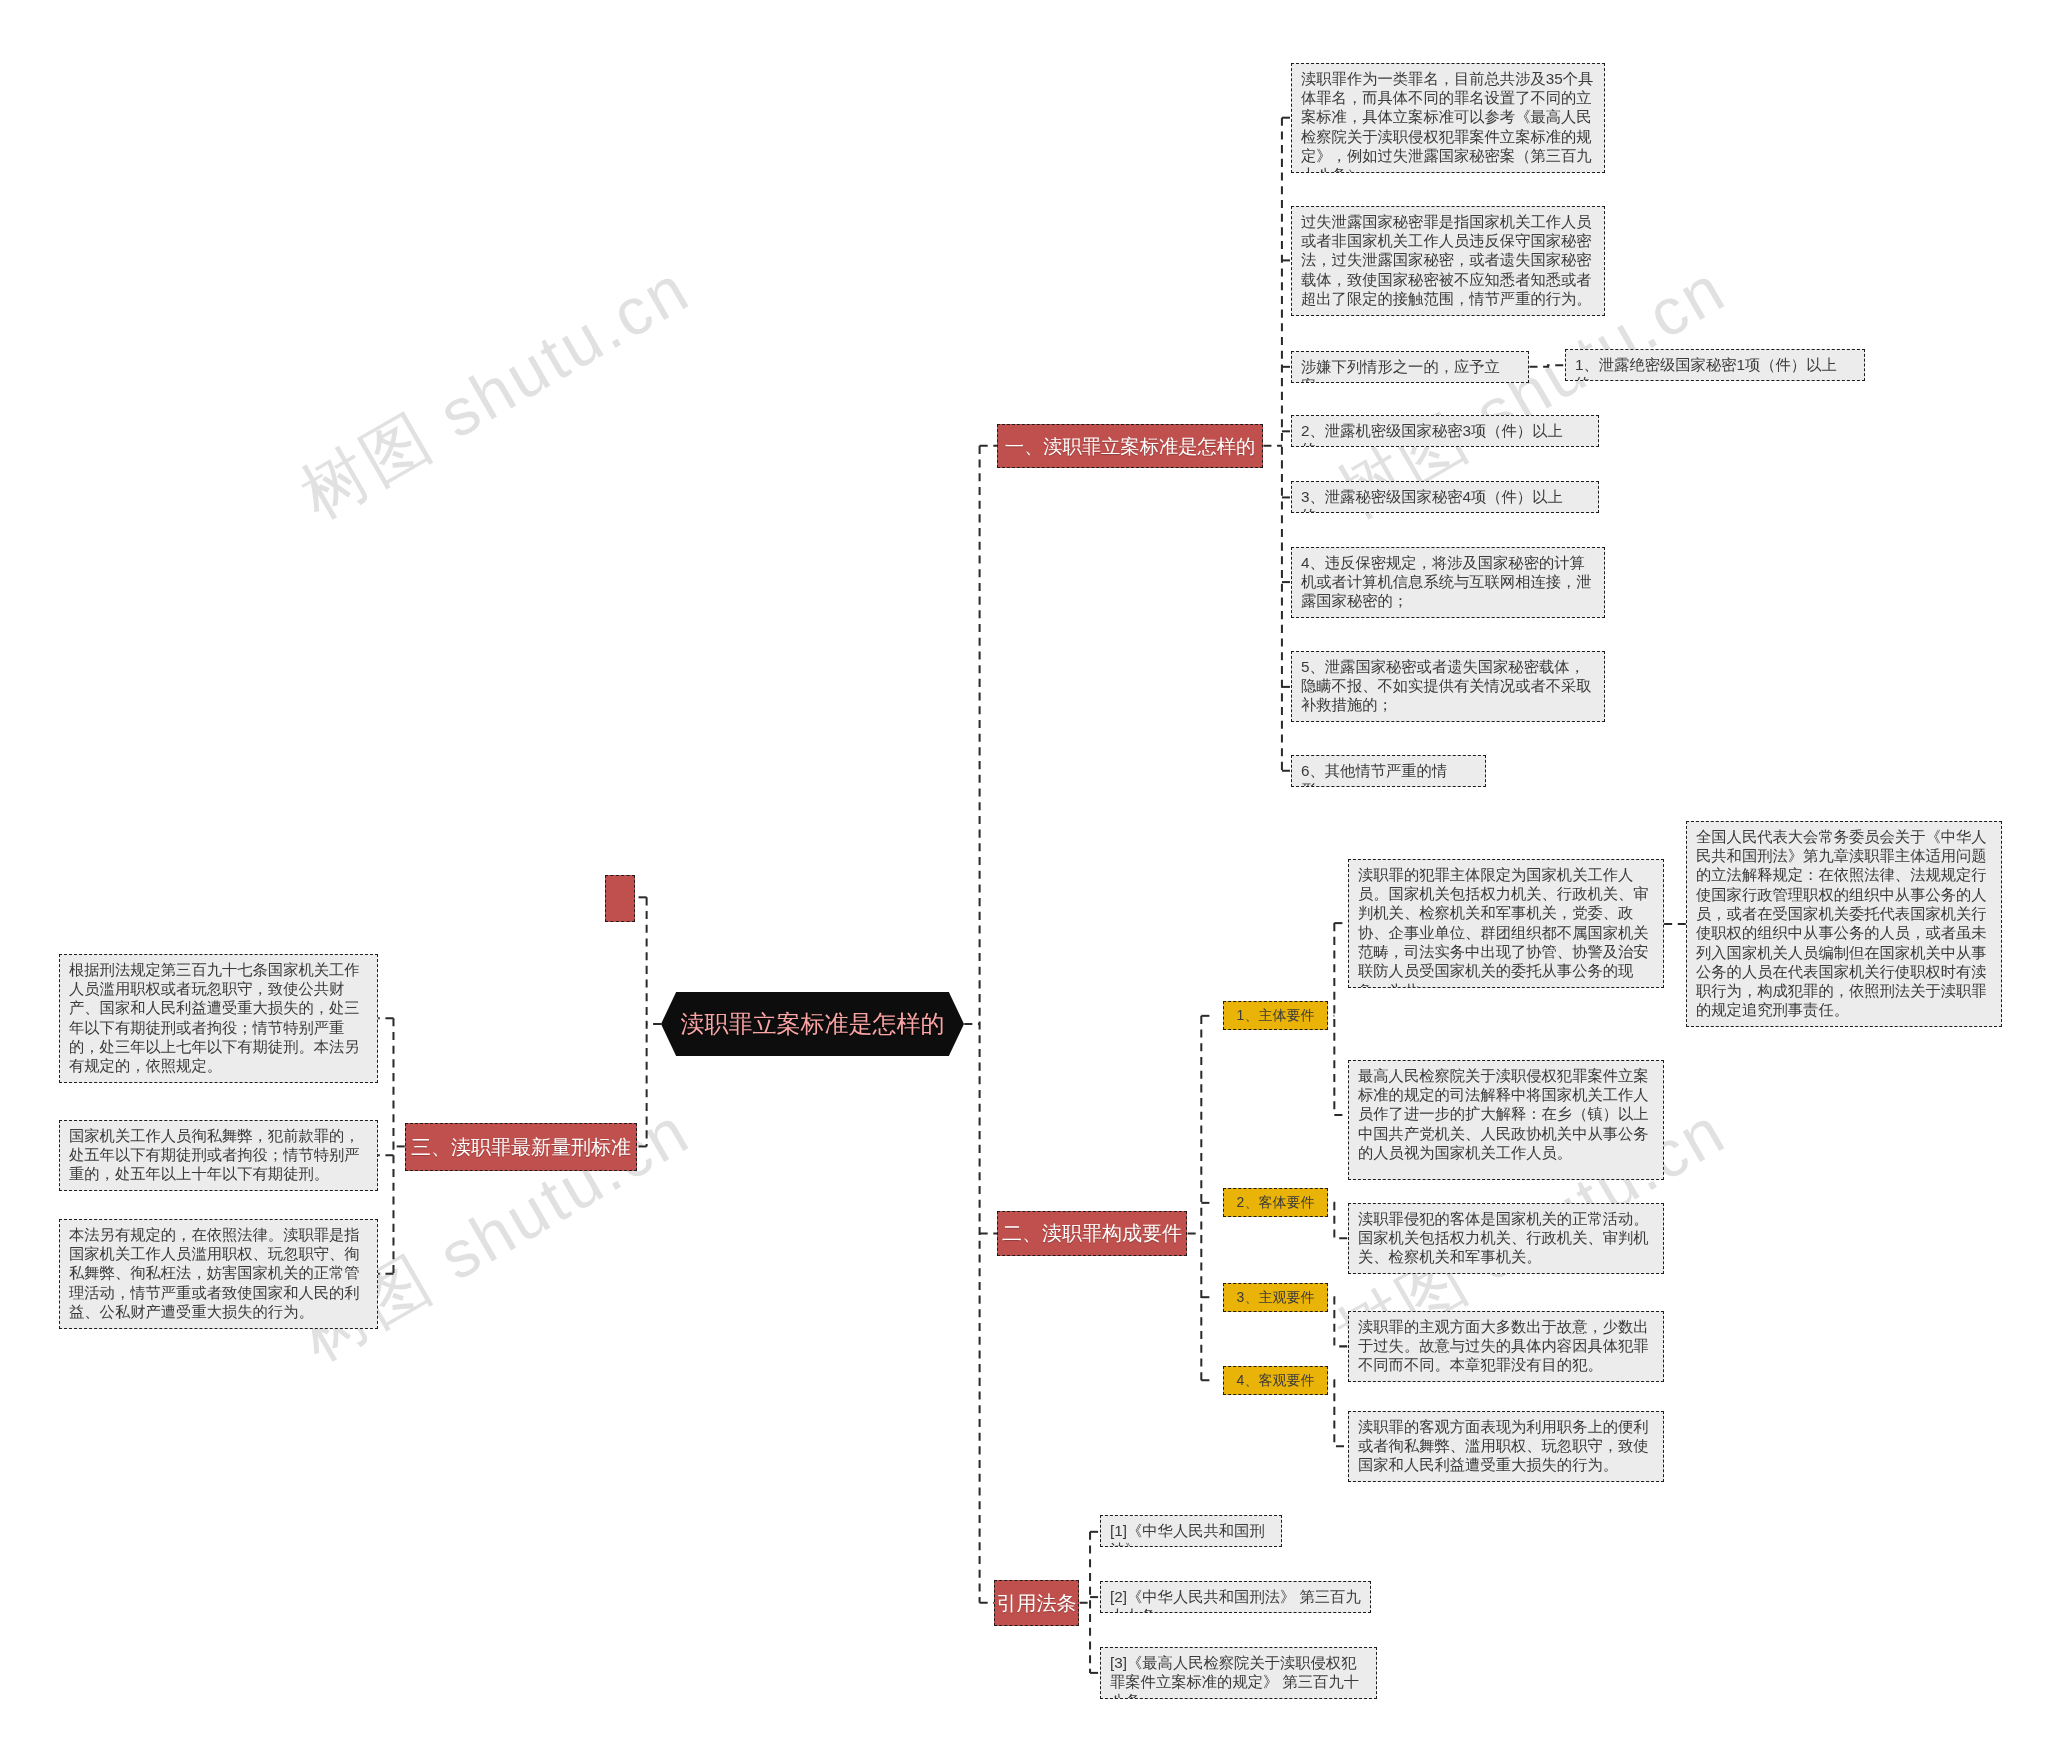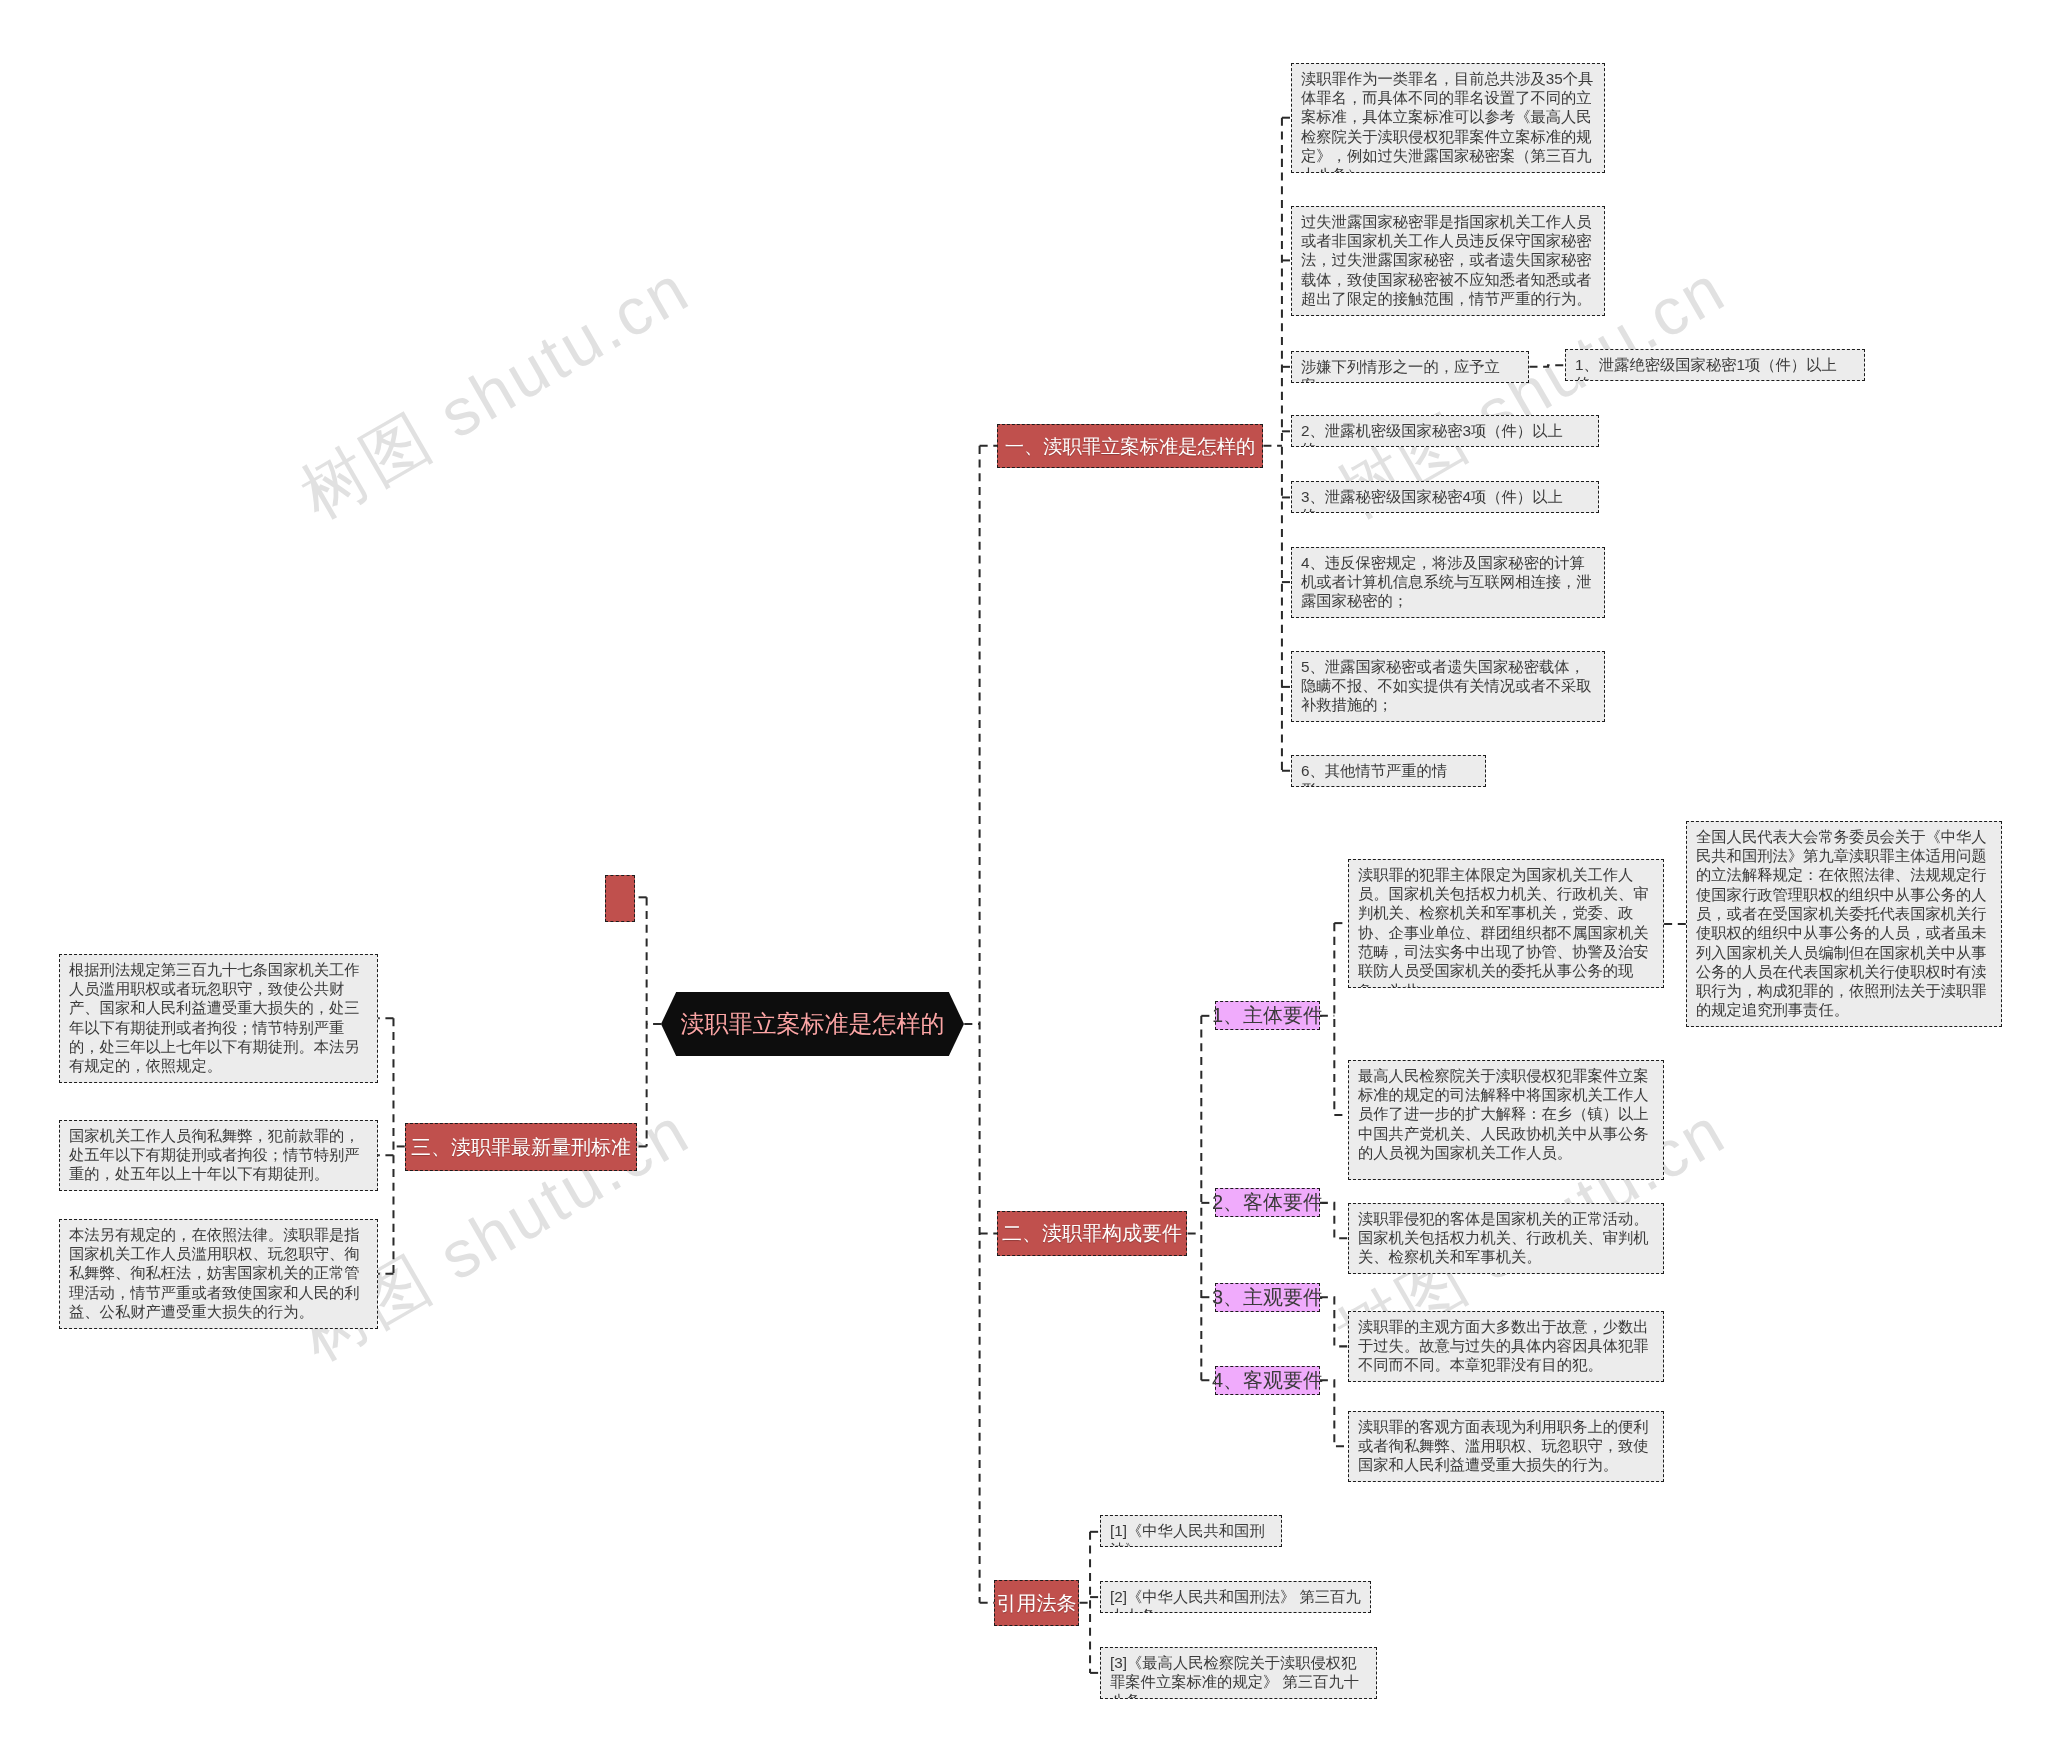--- a/index.html
+++ b/index.html
@@ -12,23 +12,23 @@
     font-size:66px;letter-spacing:3.2px;transform:rotate(-30deg);
     transform-origin:center;pointer-events:none;z-index:0;
   }
   svg.links{position:absolute;left:0;top:0;z-index:1;}
   .box{
     position:absolute;box-sizing:border-box;background:#ececec;
     border:1.6px dashed #1c1c1c;color:#3a3a3a;font-size:15.3px;line-height:19.3px;
     padding:4.8px 9px;z-index:2;overflow:hidden;
   }
   .lbl{
-    position:absolute;box-sizing:border-box;background:#f0abfc;
-    border:1.6px dashed #1c1c1c;color:#3a3a3a;font-size:20px;z-index:2;
-    display:flex;align-items:center;justify-content:center;white-space:nowrap;
+    position:absolute;box-sizing:border-box;background:#eab308;
+    border:1.6px dashed #1c1c1c;color:#3a3a3a;font-size:14px;z-index:2;
+    display:flex;align-items:center;justify-content:center;white-space:nowrap;margin-left:8px;
   }
   .red{
     position:absolute;box-sizing:border-box;background:#c0504d;color:#ffffff;
     border:1.6px dashed #1c1c1c;display:flex;align-items:center;justify-content:center;
     white-space:nowrap;z-index:2;text-shadow:0 0.8px 0.8px rgba(0,0,0,0.25);
   }
   .root{
     position:absolute;box-sizing:border-box;background:#0d0d0d;color:#fca5a5;
     display:flex;align-items:center;justify-content:center;white-space:nowrap;
     font-size:24px;z-index:2;text-shadow:0 0.8px 0.8px rgba(0,0,0,0.5);

